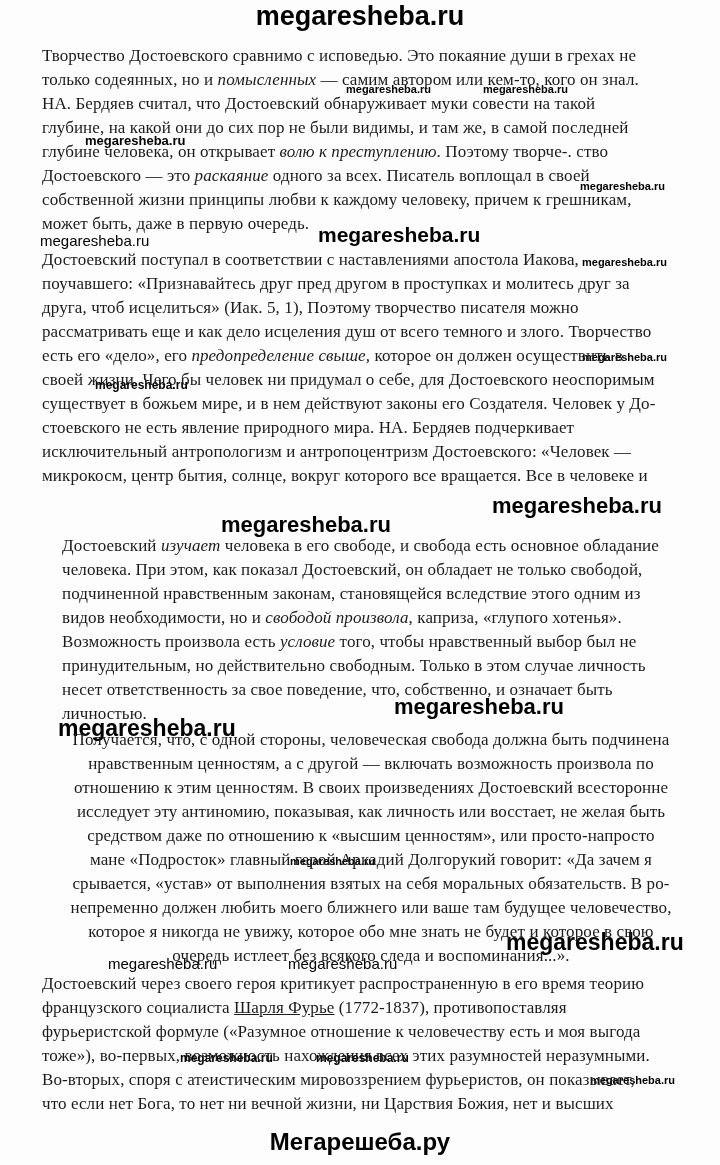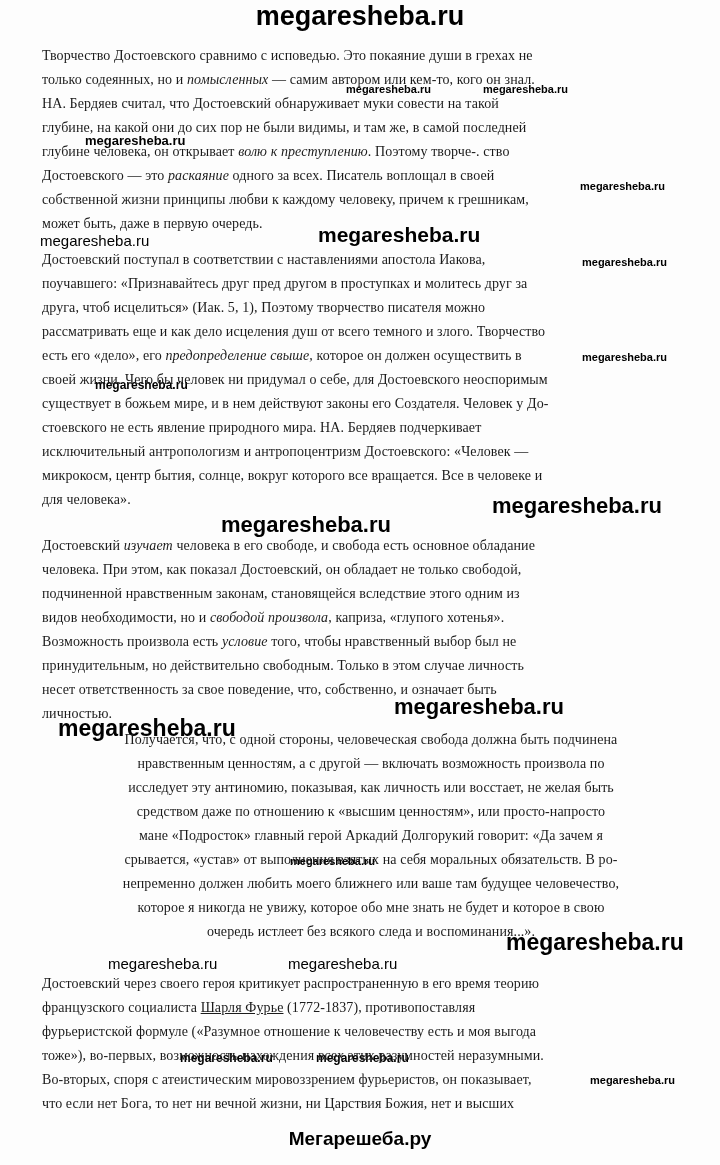--- a/index.html
+++ b/index.html
@@ -25,32 +25,32 @@
     letter-spacing: 0px;
   }
   .footer-brand {
     position: absolute;
     top: 1128px;
     left: 0;
     width: 100%;
     text-align: center;
     font-family: "Liberation Sans", sans-serif;
     font-weight: 700;
-    font-size: 19px;
+    font-size: 24px;
     color: #000;
   }
   .para {
     position: absolute;
     left: 42px;
     right: 20px;
   }
   .line {
     height: 24px;
     line-height: 24px;
-    font-size: 14px;
+    font-size: 17px;
     white-space: nowrap;
     letter-spacing: 0.1px;
   }
   .it { font-style: italic; }
   .un { text-decoration: underline; }
   .wm {
     position: absolute;
     font-family: "Liberation Sans", sans-serif;
     color: #000;
     line-height: 1;
@@ -99,35 +99,35 @@
         <div class="line"><span>Достоевский поступал в соответствии с наставлениями апостола Иакова,</span></div>
         <div class="line"><span>поучавшего: «Признавайтесь друг пред другом в проступках и молитесь друг за</span></div>
         <div class="line"><span>друга, чтоб исцелиться» (Иак. 5, 1), Поэтому творчество писателя можно</span></div>
         <div class="line"><span>рассматривать еще и как дело исцеления душ от всего темного и злого. Творчество</span></div>
         <div class="line"><span>есть его «дело», его </span><span class="it">предопределение свыше,</span><span> которое он должен осуществить в</span></div>
         <div class="line"><span>своей жизни. Чего бы человек ни придумал о себе, для Достоевского неоспоримым</span></div>
         <div class="line"><span>существует в божьем мире, и в нем действуют законы его Создателя. Человек у До-</span></div>
         <div class="line"><span>стоевского не есть явление природного мира. НА. Бердяев подчеркивает</span></div>
         <div class="line"><span>исключительный антропологизм и антропоцентризм Достоевского: «Человек —</span></div>
         <div class="line"><span>микрокосм, центр бытия, солнце, вокруг которого все вращается. Все в человеке и</span></div>
-        <div class="line"><span>для человека».</span></div>
       </div>
-      <div class="para" style="top: 534px;">
+      <div class="para" style="top: 534px; margin-left: 20px;">
         <div class="line"><span>Достоевский </span><span class="it">изучает</span><span> человека в его свободе, и свобода есть основное обладание</span></div>
         <div class="line"><span>человека. При этом, как показал Достоевский, он обладает не только свободой,</span></div>
         <div class="line"><span>подчиненной нравственным законам, становящейся вследствие этого одним из</span></div>
         <div class="line"><span>видов необходимости, но и </span><span class="it">свободой произвола</span><span>, каприза, «глупого хотенья».</span></div>
         <div class="line"><span>Возможность произвола есть </span><span class="it">условие</span><span> того, чтобы нравственный выбор был не</span></div>
         <div class="line"><span>принудительным, но действительно свободным. Только в этом случае личность</span></div>
         <div class="line"><span>несет ответственность за свое поведение, что, собственно, и означает быть</span></div>
         <div class="line"><span>личностью.</span></div>
       </div>
       <div class="para" style="top: 728px; text-align: center;">
         <div class="line"><span>Получается, что, с одной стороны, человеческая свобода должна быть подчинена</span></div>
         <div class="line"><span>нравственным ценностям, а с другой — включать возможность произвола по</span></div>
+        <div class="line"><span>отношению к этим ценностям. В своих произведениях Достоевский всесторонне</span></div>
         <div class="line"><span>исследует эту антиномию, показывая, как личность или восстает, не желая быть</span></div>
         <div class="line"><span>средством даже по отношению к «высшим ценностям», или просто-напросто</span></div>
         <div class="line"><span>мане «Подросток» главный герой Аркадий Долгорукий говорит: «Да зачем я</span></div>
         <div class="line"><span>срывается, «устав» от выполнения взятых на себя моральных обязательств. В ро-</span></div>
         <div class="line"><span>непременно должен любить моего ближнего или ваше там будущее человечество,</span></div>
         <div class="line"><span>которое я никогда не увижу, которое обо мне знать не будет и которое в свою</span></div>
         <div class="line"><span>очередь истлеет без всякого следа и воспоминания...».</span></div>
       </div>
       <div class="para" style="top: 972px;">
         <div class="line"><span>Достоевский через своего героя критикует распространенную в его время теорию</span></div>

